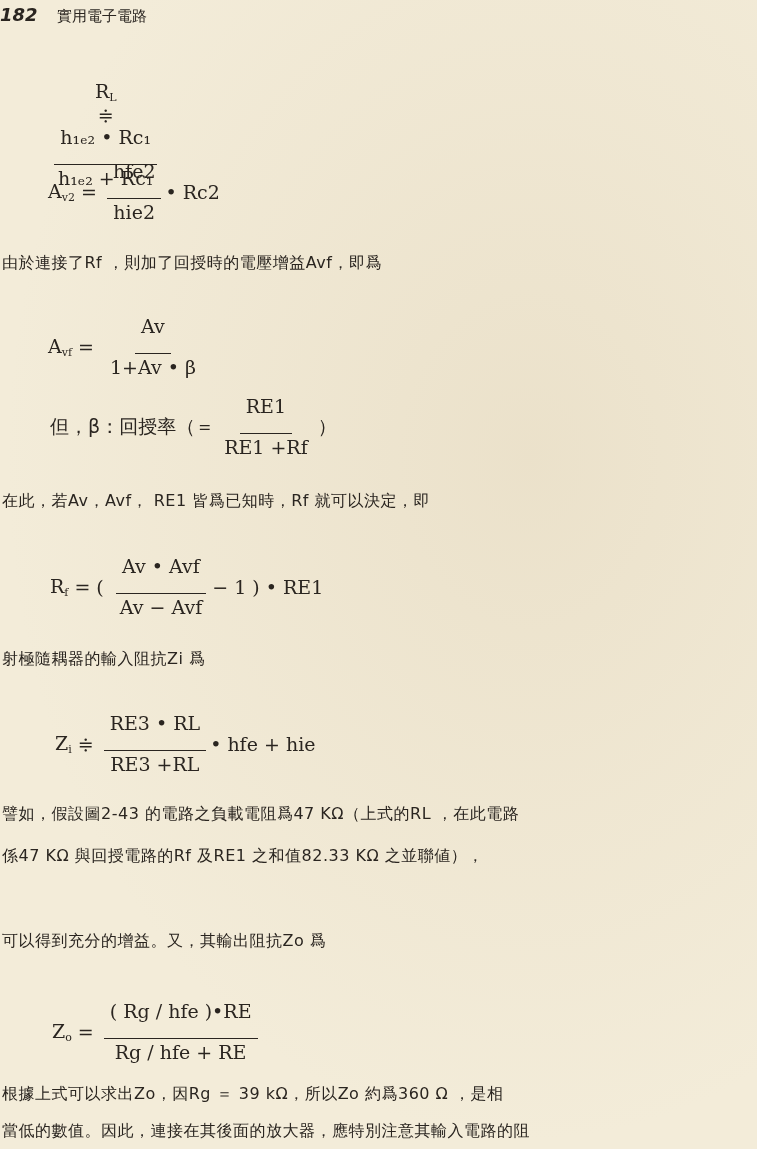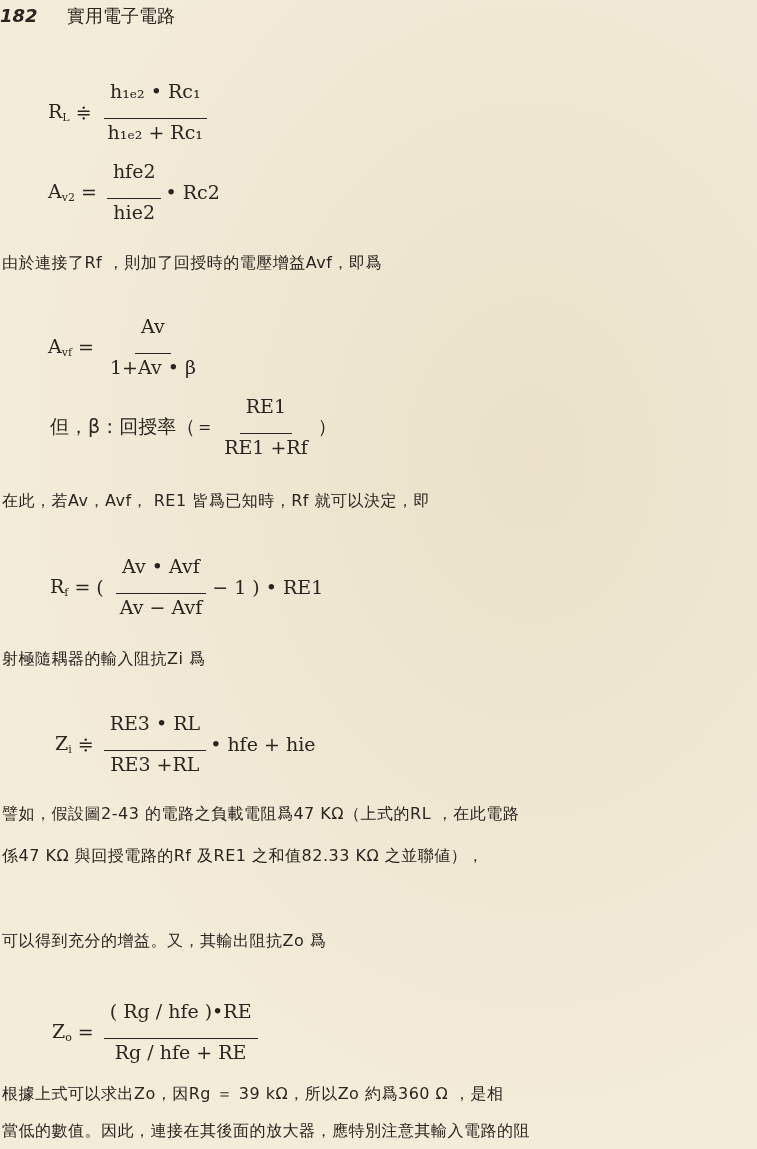--- a/index.html
+++ b/index.html
@@ -6,41 +6,41 @@
   body {
     width:757px; height:1149px; overflow:hidden;
     background:#f3ecd9;
     font-family:"DejaVu Serif", "Liberation Serif", serif;
     color:#2a2520;
     position:relative;
   }
   .page { position:absolute; inset:0;
     background: radial-gradient(ellipse at 70% 40%, rgba(220,205,175,0.35), rgba(0,0,0,0) 70%), #f3ecd9; }
   .header { position:absolute; left:0; top:4px; font-size:17px; }
-  .pnum { font-family:"DejaVu Sans", sans-serif; font-weight:bold; font-style:italic; font-size:18px; margin-right:24px; }
-  .htitle { font-family:Liberation Sans, sans-serif; font-size:18px; }
+  .pnum { font-family:"DejaVu Sans", sans-serif; font-weight:bold; font-style:italic; font-size:18px; margin-right:14px; }
+  .htitle { font-family:Liberation Sans, sans-serif; font-size:15px; }
   .eq { position:absolute; display:flex; align-items:center; font-size:19px; white-space:nowrap; }
   .frac { display:inline-flex; flex-direction:column; align-items:center; margin:0 4px; }
   .num { padding:0 6px 16px; border-bottom:1.6px solid #2a2520; }
   .den { padding:2px 6px 0; }
   sub { font-size:11px; vertical-align:-3px; }
   .para { position:absolute; left:2px; font-family:"DejaVu Sans", sans-serif; font-size:16px; line-height:38px; white-space:nowrap; letter-spacing:0.5px; }
   .op { margin:0 6px; }
 </style>
 </head>
 <body>
 
 <div class="page">
 
   <div class="header">
     <span class="pnum">182</span>
     <span class="htitle">實用電子電路</span>
   </div>
 
-  <div class="eq" style="left:48px;top:80px;">
+  <div class="eq" style="left:48px;top:80px;flex-direction:column;">
     <span>R<sub>L</sub></span>
       <span class="op">≑</span>
     <span class="frac">
         <span class="num">h₁ₑ₂ • Rc₁</span>
         <span class="den">h₁ₑ₂ + Rc₁</span>
       </span>
   </div>
 
   <div class="eq" style="left:48px;top:160px;">
     <span>A<sub>v2</sub></span>

